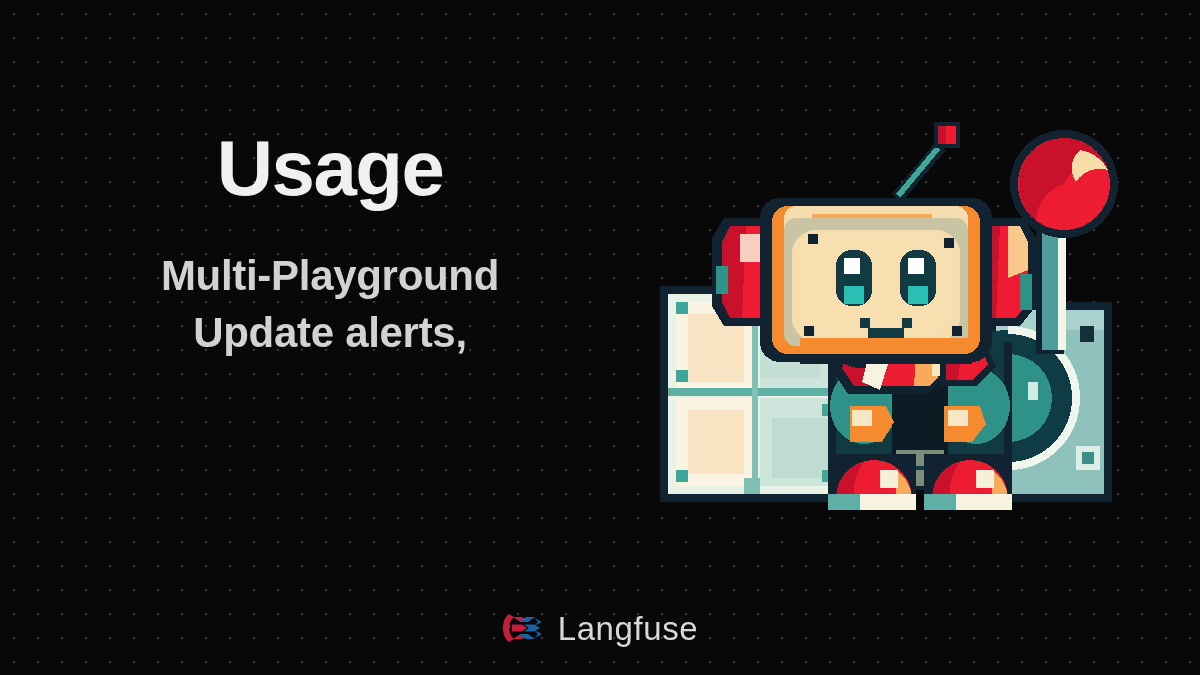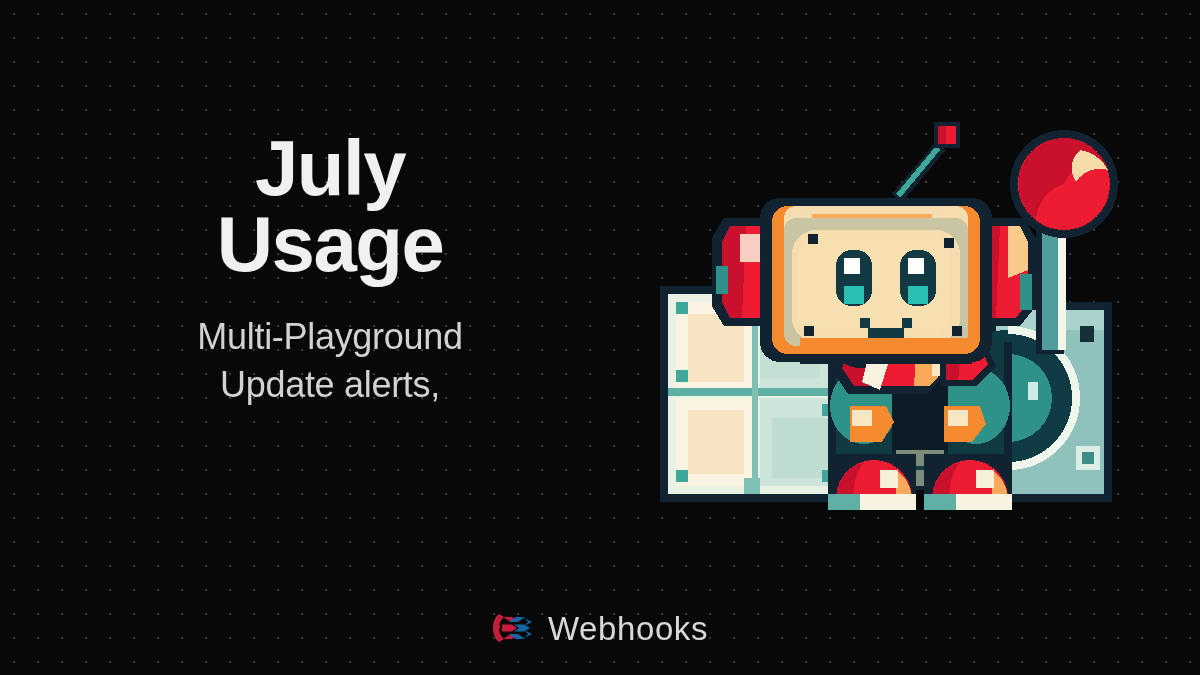--- a/index.html
+++ b/index.html
@@ -29,24 +29,24 @@
   #headline {
     color:#F0F0F0;
     font-weight:700;
     font-size:78px;
     line-height:0.98;
     letter-spacing:-1.5px;
   }
   #headline .hl-line { display:block; white-space:nowrap; }
 
   #subhead {
-    margin-top:30px;
+    margin-top:42px;
     color:#D2D2D2;
-    font-weight:400;
-    font-size:36px;
+    font-weight:700;
+    font-size:42px;
     line-height:1.34;
     letter-spacing:-0.3px;
   }
   #subhead .sub-line { display:block; white-space:nowrap; }
 
   
   #brand {
     position:absolute;
     left:0; right:0; bottom:30px;
     display:flex; align-items:center; justify-content:center;
@@ -70,21 +70,20 @@
   #robot-art svg { display:block; width:100%; height:100%; }
 </style>
 </head>
 <body>
 
 <div id="stage">
 
   <div id="text-col">
 
     <h1 id="headline">
-      <span class="hl-line">July</span>
       <span class="hl-line">Usage</span>
     </h1>
 
     <p id="subhead">
       <span class="sub-line">Multi-Playground</span>
       <span class="sub-line">Update alerts,</span>
     </p>
 
   </div>
 
@@ -100,21 +99,21 @@
         <path fill="#C41E3A" d="M10 13.5 h10 l5 3.5 l-5 3.5 h-10 z"></path>
 
         <path fill="#1565A8" d="M24 6 h9 l-7 5 h-9 z"></path>
         <path fill="#1565A8" d="M24 28 h9 l-7 -5 h-9 z"></path>
         <path fill="#1565A8" d="M22 13.5 h10 l6 3.5 l-6 3.5 h-10 l5 -3.5 z"></path>
         <path fill="#1565A8" d="M32 7 l8 4 l-8 4 l4 -4 z"></path>
         <path fill="#1565A8" d="M32 19 l8 4 l-8 4 l4 -4 z"></path>
       </svg>
     </span>
 
-    <span id="brand-word">Webhooks</span>
+    <span id="brand-word">Langfuse</span>
   </div>
 
   <div id="robot-art">
     <svg viewBox="0 0 250 196" shape-rendering="crispEdges" aria-hidden="true">
 
       <g>
         <rect x="12" y="84" width="96" height="108" fill="#112330"></rect>
         <rect x="16" y="88" width="88" height="100" fill="#E9F2E4"></rect>
 
         <rect x="20" y="92" width="38" height="44" fill="#FBF4E2"></rect>

